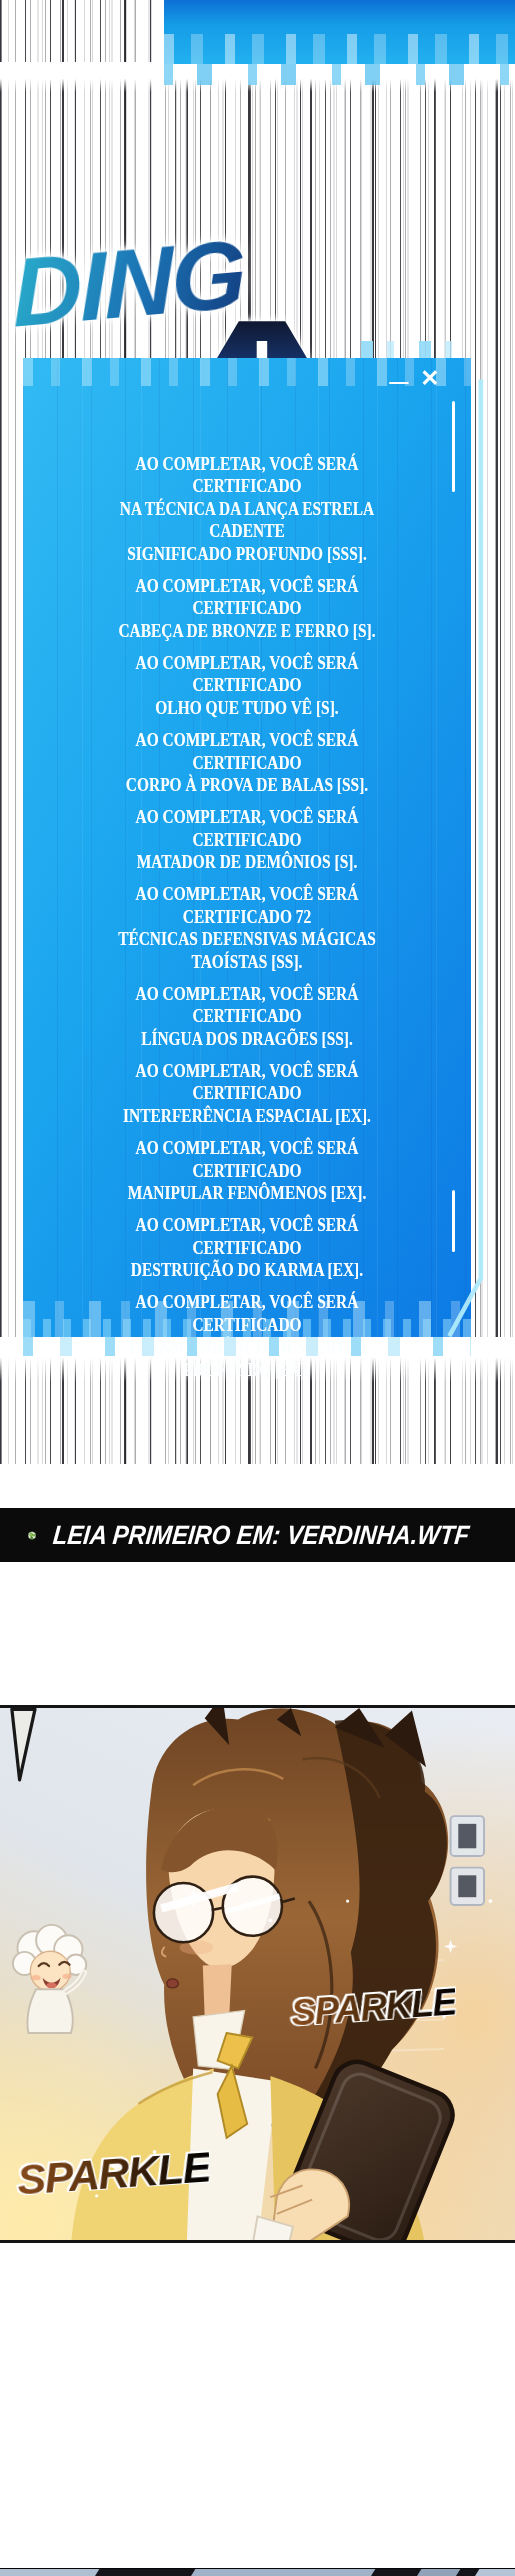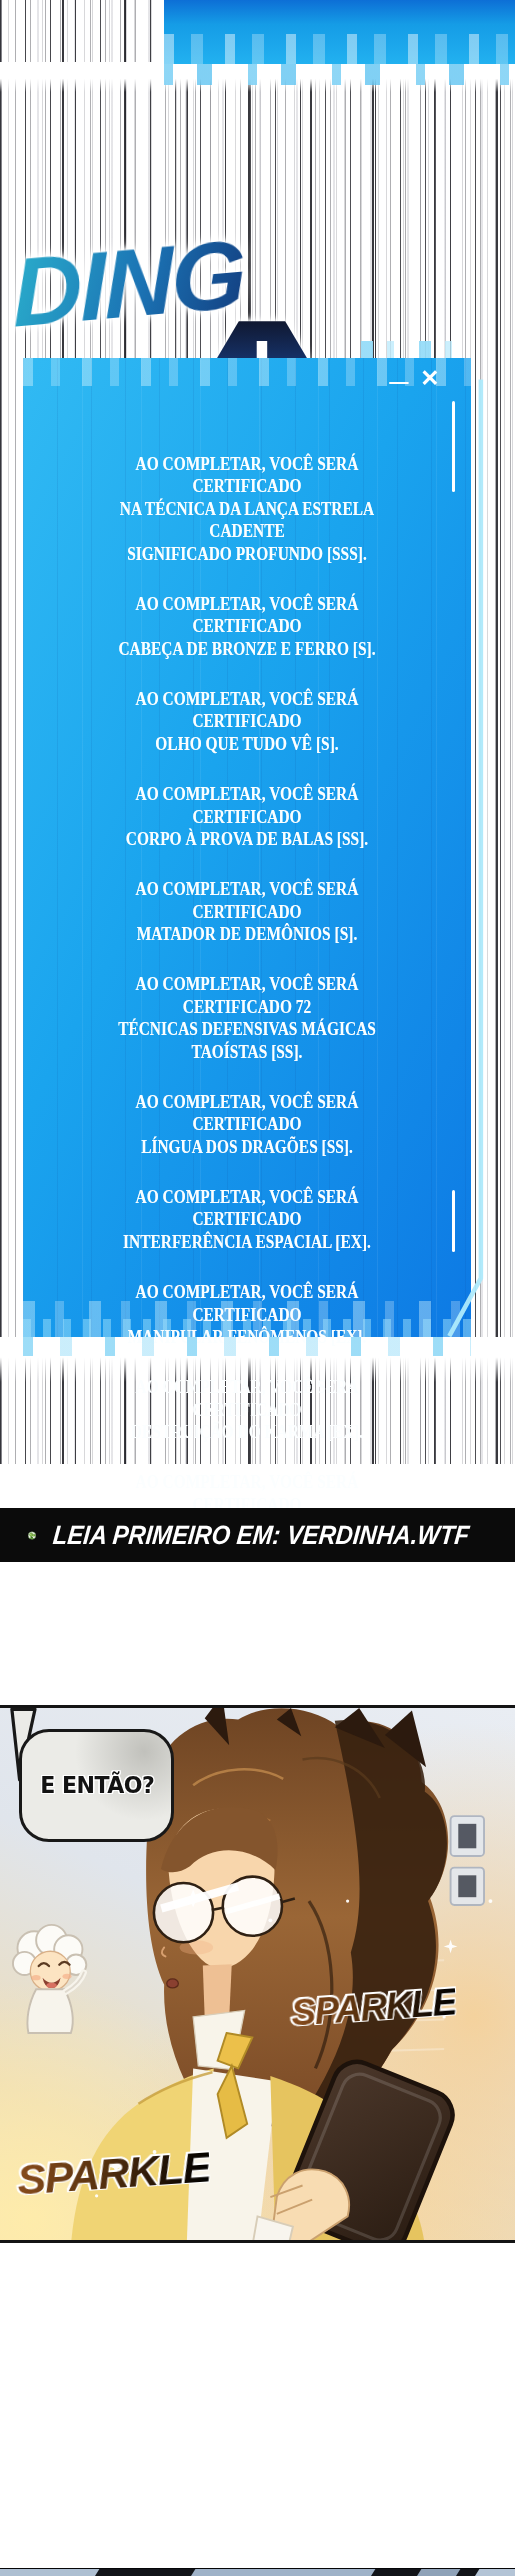--- a/index.html
+++ b/index.html
@@ -70,21 +70,21 @@
       rgba(180,230,250,.7) 37px 49px, transparent 49px 82px);}
 
   .win-controls{position:absolute;right:31px;top:3.9px;display:flex;gap:11.6px;color:#fff;}
   .win-min{font-size:19.3px;font-weight:bold;line-height:39px;cursor:default;}
   .win-close{font-size:23px;font-weight:bold;line-height:33px;cursor:default;}
   .scroll-thumb{position:absolute;width:3.9px;background:#fff;border-radius:1.9px;}
   .thumb1{left:429px;top:43px;height:91px;}
   .thumb2{left:429px;top:832px;height:62px;}
 
   .cert-list{position:absolute;left:18px;top:95px;width:412px;display:flex;
-    flex-direction:column;gap:28px;}
+    flex-direction:column;gap:10px;}
   .cert-block{transform:scaleX(.8);transform-origin:50% 50%;text-align:center;
     font-family:"Liberation Serif",serif;font-weight:700;font-size:19.3px;line-height:1.16;
     color:#fbfeff;text-shadow:0 0 0.6px rgba(255,255,255,.45);}
 
   .cyan-frame{position:absolute;left:435px;top:355px;}
 
   
   .banner{position:absolute;left:0;top:1508px;width:515px;height:54px;background:#0b0b0b;
     display:flex;align-items:center;padding-left:28px;gap:16.7px;}
   .banner-text{color:#fff;font-weight:bold;font-style:italic;font-size:26.4px;
@@ -354,23 +354,20 @@
         <circle cx="240" cy="690" r="3"></circle>
           <circle cx="150" cy="758" r="2.5"></circle>
         <path d="M180,700 l3,9 9,3 -9,3 -3,9 -3,-9 -9,-3 9,-3 Z"></path>
         <path d="M700,360 l2.5,8 8,2.5 -8,2.5 -2.5,8 -2.5,-8 -8,-2.5 8,-2.5 Z"></path>
       </g>
     </svg>
 
     <svg class="bubble-tail" width="52" height="77" viewBox="0 0 80 120">
       <polygon points="18,2 54,2 30,112" fill="#ebebe7" stroke="#181818" stroke-width="5" stroke-linejoin="round"></polygon>
     </svg>
-    <div class="speech-bubble">
-      <span class="speech-text">E ENTÃO?</span>
-    </div>
 
     <div class="sparkle sparkle-top">SPARKLE</div>
     <div class="sparkle sparkle-bottom">SPARKLE</div>
   </div>
 
   <div class="bottom-sliver">
     <div class="sliver-light" style="left:-6.4px;width:103px;background:#aebfd2;"></div>
     <div class="sliver-light" style="left:193px;width:180px;background:#9fb2c8;"></div>
     <div class="sliver-light" style="left:419px;width:39px;background:#8fa2b8;"></div>
     <div class="sliver-light" style="left:477px;width:52px;background:#b4c4d6;"></div>

